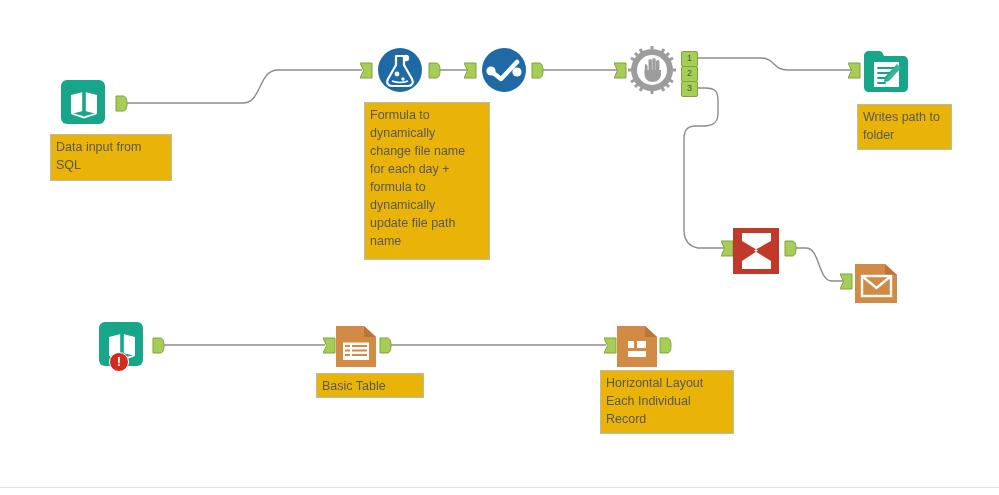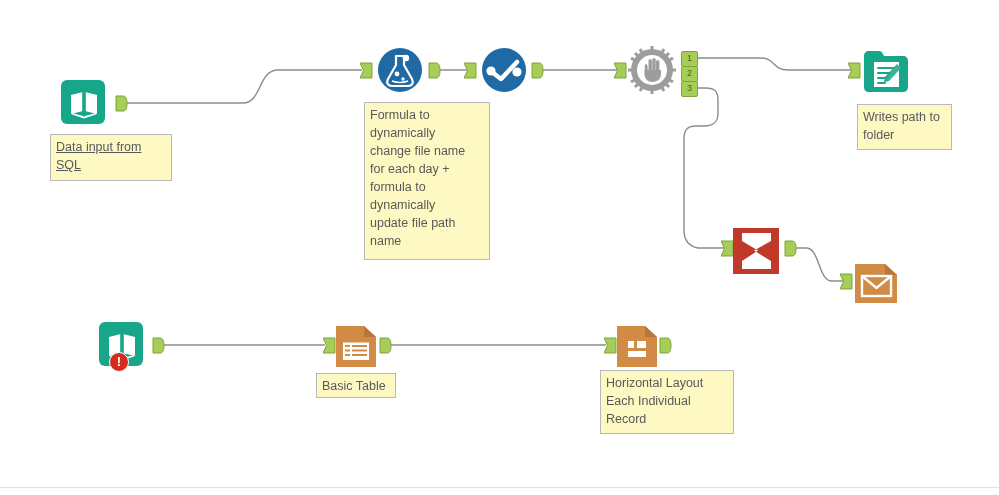--- a/index.html
+++ b/index.html
@@ -38,21 +38,21 @@
   .anchor {
     position: absolute;
     width: 12px;
     height: 16px;
   }
   .anchor svg { display: block; }
 
   .annot {
     position: absolute;
     border: 1px solid #b9b9b9;
-    background: #fef9c3;
+    background: #eab308;
     color: #58595b;
     font-size: 12.5px;
     line-height: 18px;
     padding: 3px 5px 4px 5px;
     box-sizing: border-box;
     white-space: pre-line;
     font-family: "Liberation Sans", sans-serif;
   }
 
   .outnum {
@@ -127,21 +127,21 @@
       <path d="M27 16 L39 19 L39 38 L27 35 Z" fill="#ffffff"></path>
       <rect x="24.2" y="16" width="3.6" height="21" fill="#18a68a"></rect>
       <path d="M14 37 L25 40 L26 41 L27 40 L38 37 L38 38.5 L26 42.5 L14 38.5 Z" fill="#ffffff"></path>
     </svg>
   </div>
   <div class="anchor" style="left:115px; top:95px;">
     <svg width="13" height="17" viewBox="0 0 13 17">
       <path d="M1 1 L8 1 C11 1 12 4 12 8.5 C12 13 11 16 8 16 L1 16 Z" fill="#a5cd57" stroke="#7ea53a" stroke-width="1"></path>
     </svg>
   </div>
-  <div class="annot" style="left:50px; top:134px; width:122px; height:47px;text-decoration:underline;">Data input from
+  <div class="annot" style="left:50px; top:134px; width:122px; height:47px;">Data input from
 SQL</div>
 
   <div class="anchor" style="left:360px; top:62px;">
     <svg width="13" height="17" viewBox="0 0 13 17">
       <path d="M0 1 L12 1 L12 16 L0 16 L3.5 8.5 Z" fill="#a5cd57" stroke="#7ea53a" stroke-width="1"></path>
     </svg>
   </div>
   <div class="tool" style="left:375px; top:45px;">
     <svg width="52" height="52" viewBox="0 0 52 52">
       <circle cx="25" cy="25" r="22" fill="#1f6aa5"></circle>
@@ -315,21 +315,21 @@
         <rect x="14" y="32" width="5" height="2"></rect>
         <rect x="21" y="32" width="15" height="2"></rect>
       </g>
     </svg>
   </div>
   <div class="anchor" style="left:379px; top:337px;">
     <svg width="13" height="17" viewBox="0 0 13 17">
       <path d="M1 1 L8 1 C11 1 12 4 12 8.5 C12 13 11 16 8 16 L1 16 Z" fill="#a5cd57" stroke="#7ea53a" stroke-width="1"></path>
     </svg>
   </div>
-  <div class="annot" style="left:316px; top:373px; width:80px; height:25px;">Basic Table</div>
+  <div class="annot" style="left:316px; top:373px; width:108px; height:25px;">Basic Table</div>
 
   <div class="anchor" style="left:604px; top:337px;">
     <svg width="13" height="17" viewBox="0 0 13 17">
       <path d="M0 1 L12 1 L12 16 L0 16 L3.5 8.5 Z" fill="#a5cd57" stroke="#7ea53a" stroke-width="1"></path>
     </svg>
   </div>
   <div class="tool" style="left:612px; top:322px;">
     <svg width="50" height="50" viewBox="0 0 50 50">
       <path d="M5 4 L33 4 L45 15 L45 45 L5 45 Z" fill="#d18b45"></path>
       <path d="M33 4 L45 15 L33 15 Z" fill="#b9763a"></path>

